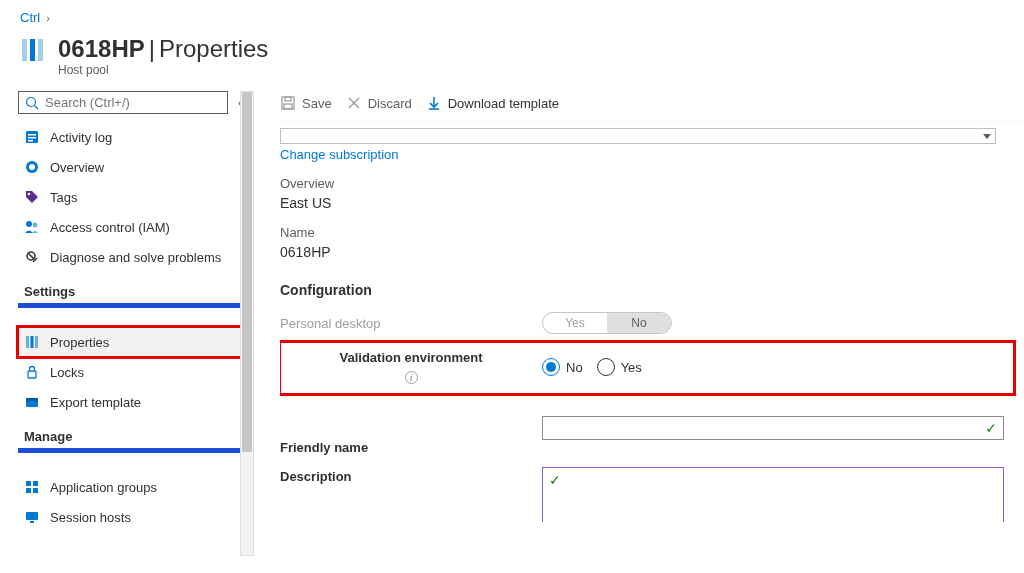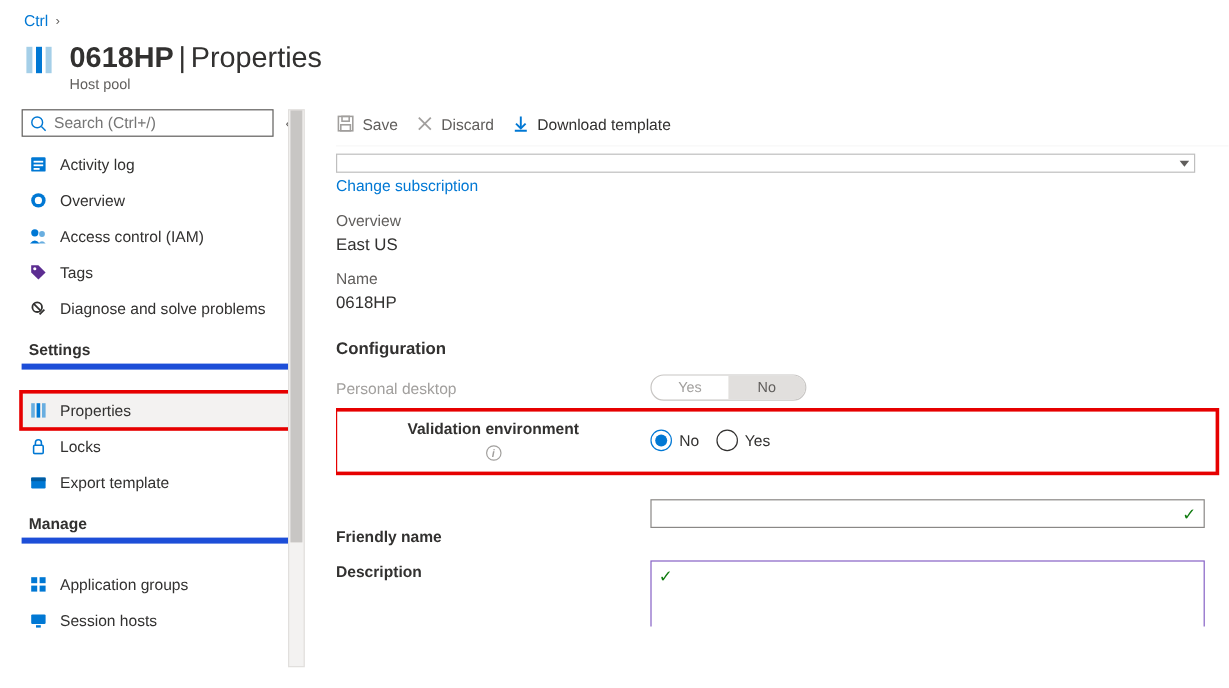--- a/index.html
+++ b/index.html
@@ -128,37 +128,37 @@
       <span class="icon">
           <svg width="14" height="14">
             <circle cx="7" cy="7" r="6" fill="#0078d4"></circle>
             <circle cx="7" cy="7" r="3" fill="#fff"></circle>
           </svg>
         </span>
       <span>Overview</span>
     </div>
     <div class="nav-item">
       <span class="icon">
+          <svg width="14" height="14">
+            <path d="M1 1 L7 1 L13 7 L7 13 L1 7 Z" fill="#5c2d91"></path>
+            <circle cx="4" cy="4" r="1.3" fill="#fff"></circle>
+          </svg>
+        </span>
+      <span>Tags</span>
+    </div>
+    <div class="nav-item">
+      <span class="icon">
           <svg width="16" height="14">
             <circle cx="5" cy="4" r="3" fill="#0078d4"></circle>
             <path d="M1 13 Q5 8 9 13" fill="#0078d4"></path>
             <circle cx="11" cy="5" r="2.4" fill="#69aee0"></circle>
             <path d="M8 13 Q11 9 14 13" fill="#69aee0"></path>
           </svg>
         </span>
       <span>Access control (IAM)</span>
-    </div>
-    <div class="nav-item">
-      <span class="icon">
-          <svg width="14" height="14">
-            <path d="M1 1 L7 1 L13 7 L7 13 L1 7 Z" fill="#5c2d91"></path>
-            <circle cx="4" cy="4" r="1.3" fill="#fff"></circle>
-          </svg>
-        </span>
-      <span>Tags</span>
     </div>
     <div class="nav-item">
       <span class="icon">
           <svg width="14" height="14">
             <circle cx="6" cy="6" r="4" fill="none" stroke="#323130" stroke-width="1.5"></circle>
             <line x1="3" y1="3" x2="9" y2="9" stroke="#323130" stroke-width="1.5"></line>
             <line x1="8" y1="12" x2="12" y2="8" stroke="#323130" stroke-width="1.5"></line>
           </svg>
         </span>
       <span>Diagnose and solve problems</span>

